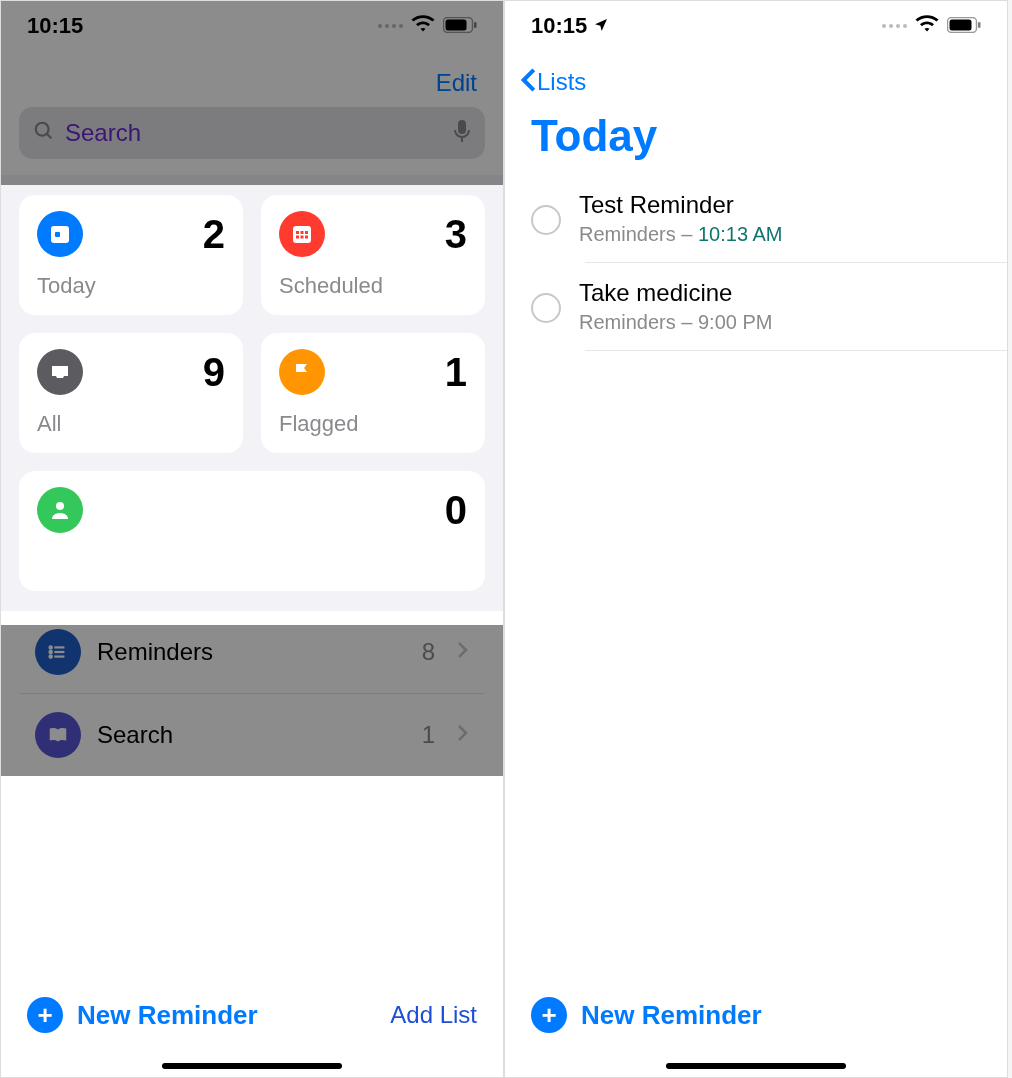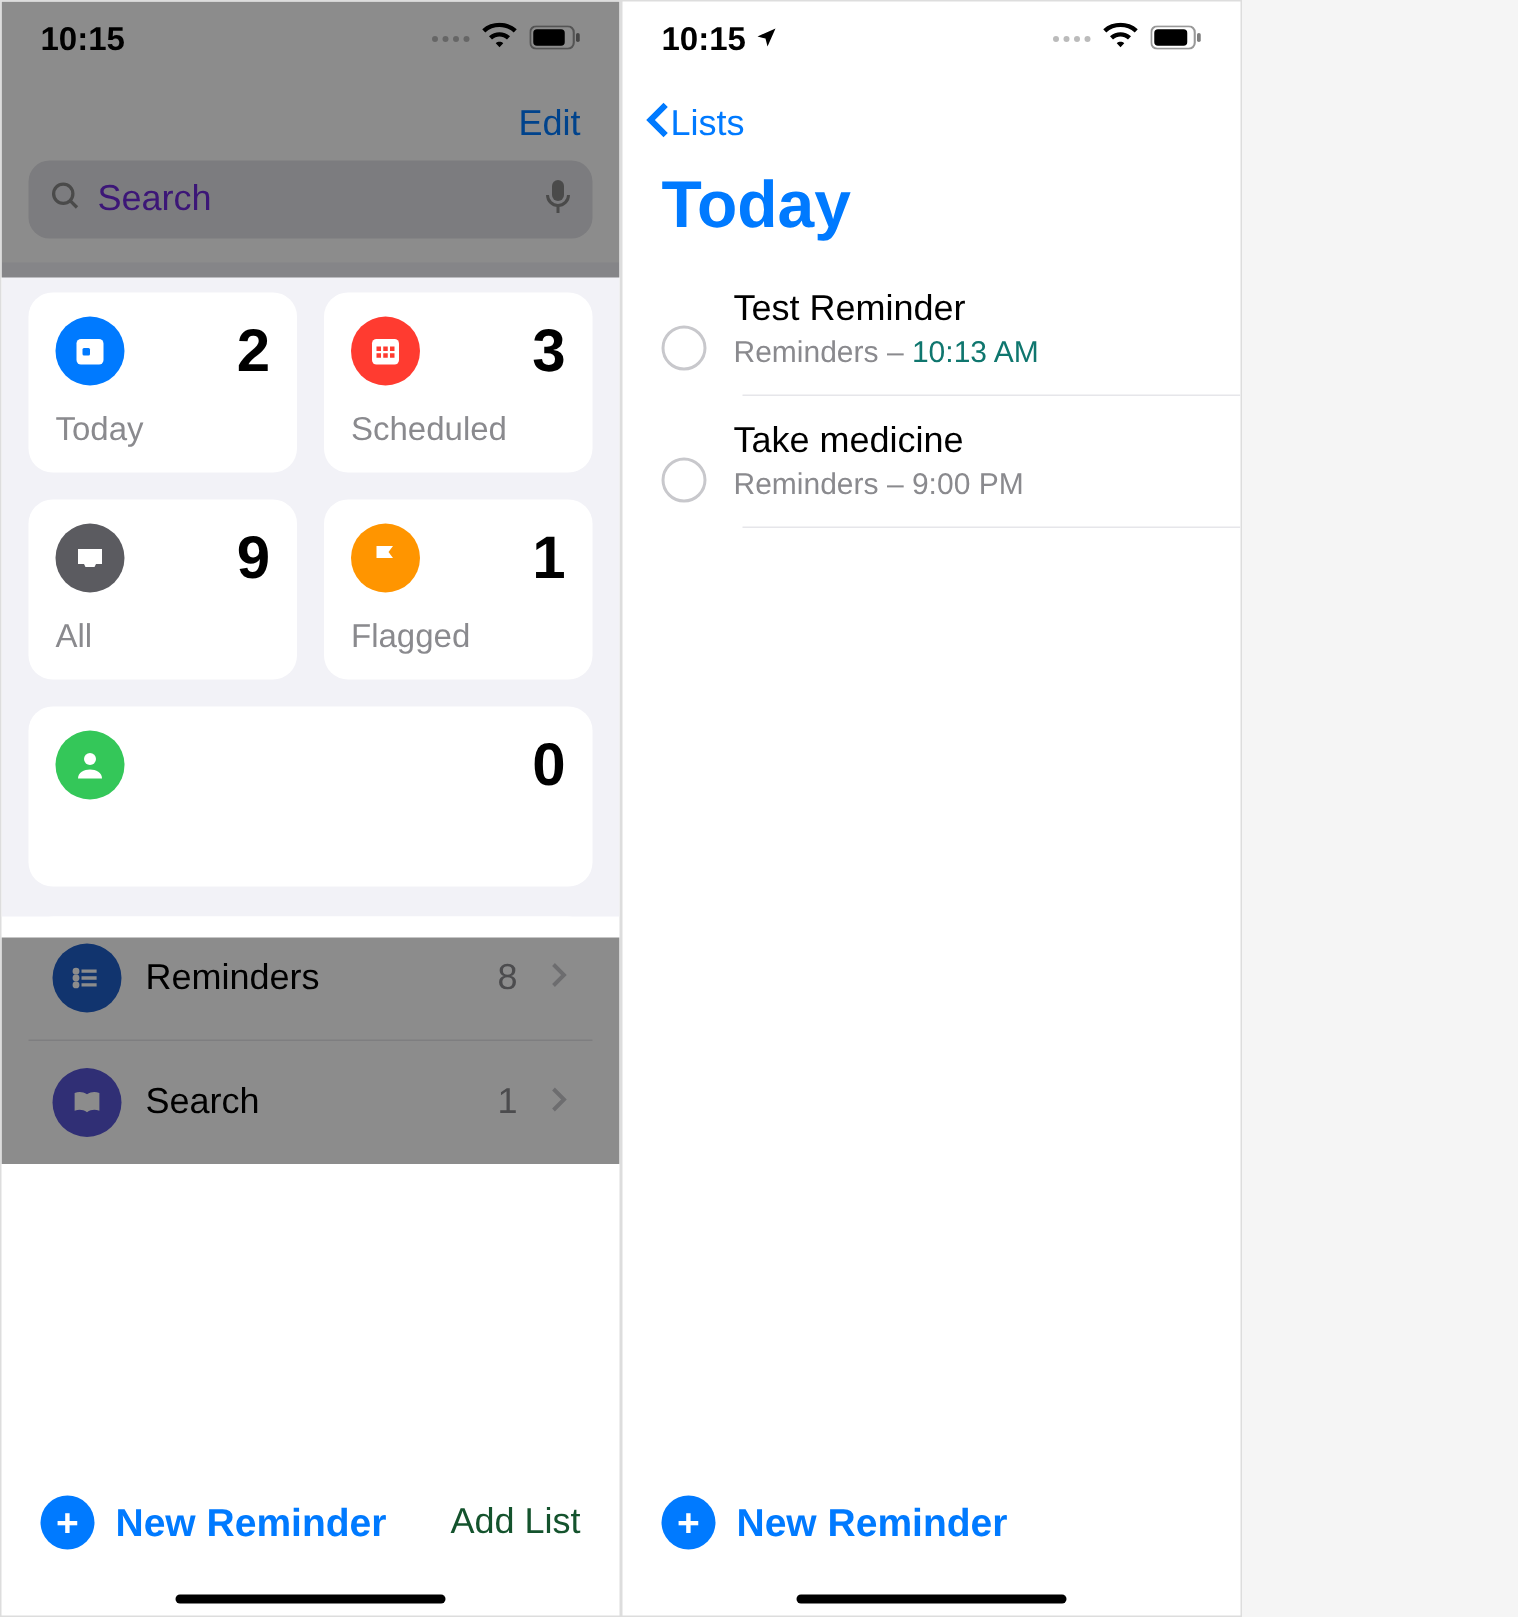--- a/index.html
+++ b/index.html
@@ -4,21 +4,21 @@
 <style>
 * { box-sizing: border-box; margin: 0; padding: 0; }
 body {
   font-family: -apple-system, "SF Pro Text", "Helvetica Neue", Arial, sans-serif;
   background: #f5f5f5;
   display: flex;
   width: 1012px;
   height: 1078px;
 }
 .phone {
-  width: 414px;
+  width: 504px;
   height: 1078px;
   border: 1px solid #ddd;
   background: #fff;
   position: relative;
   overflow: hidden;
   display: flex;
   flex-direction: column;
 }
 
 .status-bar {
@@ -89,32 +89,32 @@
 .bottom-bar {
   position:absolute; bottom:0; left:0; right:0; height:100px;
   display:flex; align-items:center; justify-content:space-between;
   padding: 0 26px 24px; background: transparent;
 }
 .btn-new { display:flex; align-items:center; gap:14px; color:#007aff; font-size:26px; font-weight:600; }
 .plus-circle {
   width:36px;height:36px;border-radius:50%;background:#007aff;color:#fff;
   display:flex;align-items:center;justify-content:center;font-size:26px;font-weight:700;
 }
-.add-list { color:#14532d; font-size:24px; }
+.add-list { color:#1d4ed8; font-size:24px; }
 .home-indicator {
   position:absolute; bottom:8px; left:50%; transform:translateX(-50%);
   width:180px; height:6px; background:#000; border-radius:4px;
 }
 
 .back-row { display:flex; align-items:center; gap:0; padding:16px 14px 8px; }
 .back-row .chev { color:#007aff; }
 .back-row .lbl { color:#007aff; font-size:24px; }
 .big-title { font-size:44px; font-weight:700; color:#007aff; padding: 6px 26px 14px; }
 .reminder-row {
-  display:flex; align-items:flex-end; gap:18px;
+  display:flex; align-items:center; gap:18px;
   padding: 16px 26px 16px;
 }
 .reminder-sep { border-bottom:1px solid #e6e6ea; margin-left:80px; }
 .check-circle {
   width:30px;height:30px;border-radius:50%;
   border:2px solid #c8c8cc; flex-shrink:0; margin-top:2px;
 }
 .rem-title { font-size:24px; }
 .rem-sub { color:#8a8a8e; font-size:20px; margin-top:4px; }
 .rem-sub .time-red { color:#0f766e; }

